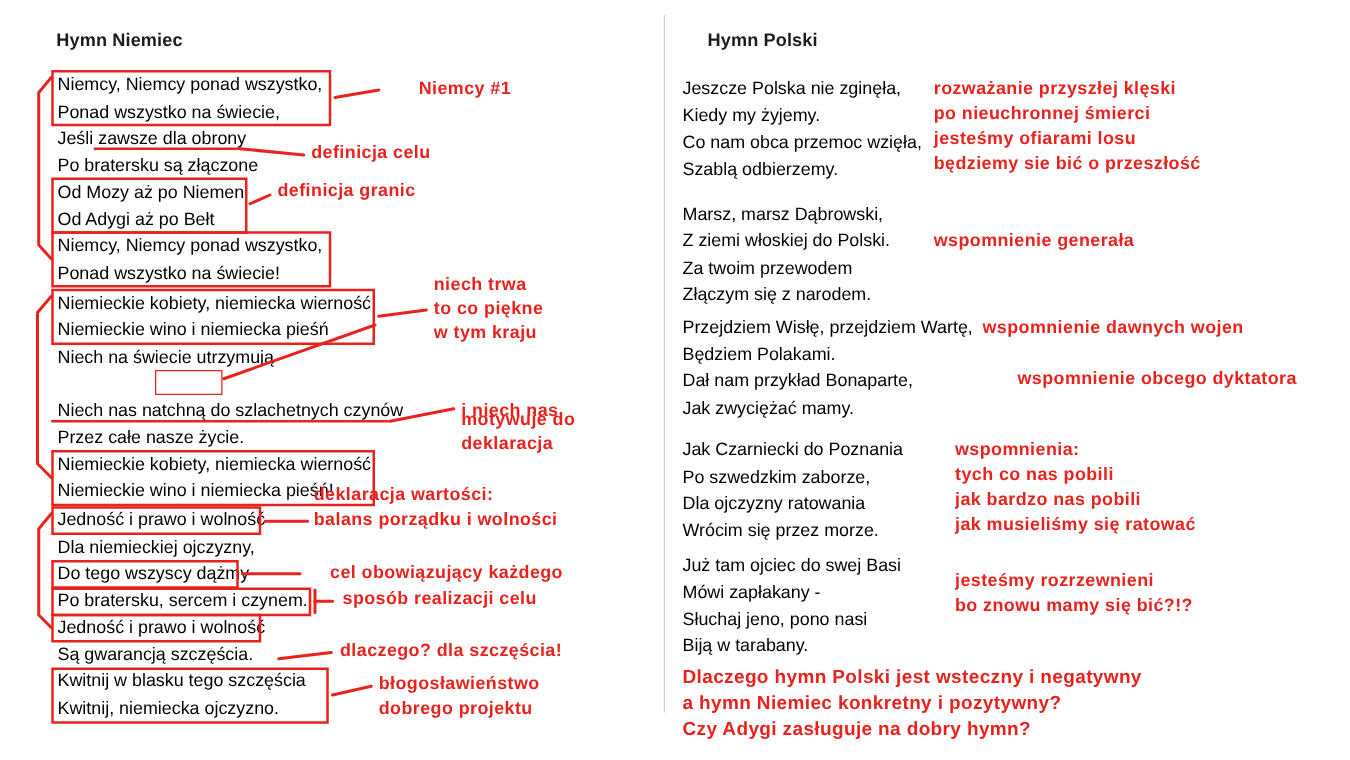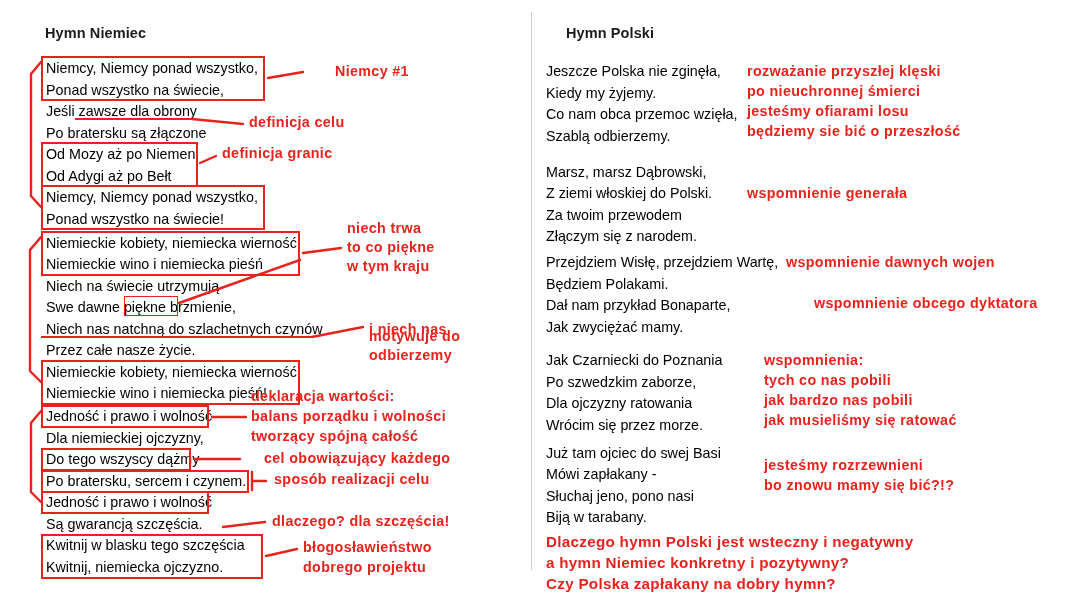--- a/index.html
+++ b/index.html
@@ -112,21 +112,20 @@
   <div class="lyric left" style="top:104px">Jeśli zawsze dla obrony</div>
   <div class="lyric left" style="top:126px">Po bratersku są złączone</div>
   <div class="lyric left" style="top:147px">Od Mozy aż po Niemen</div>
   <div class="lyric left" style="top:169px">Od Adygi aż po Bełt</div>
   <div class="lyric left" style="top:190px">Niemcy, Niemcy ponad wszystko,</div>
   <div class="lyric left" style="top:212px">Ponad wszystko na świecie!</div>
 
   <div class="lyric left" style="top:236px">Niemieckie kobiety, niemiecka wierność</div>
   <div class="lyric left" style="top:257px">Niemieckie wino i niemiecka pieśń</div>
   <div class="lyric left" style="top:279px">Niech na świecie utrzymują</div>
-  <div class="lyric left" style="top:300px">Swe dawne piękne brzmienie,</div>
   <div class="lyric left" style="top:322px">Niech nas natchną do szlachetnych czynów</div>
   <div class="lyric left" style="top:343px">Przez całe nasze życie.</div>
   <div class="lyric left" style="top:365px">Niemieckie kobiety, niemiecka wierność</div>
   <div class="lyric left" style="top:386px">Niemieckie wino i niemiecka pieśń!</div>
 
   <div class="lyric left" style="top:409px">Jedność i prawo i wolność</div>
   <div class="lyric left" style="top:431px">Dla niemieckiej ojczyzny,</div>
   <div class="lyric left" style="top:452px">Do tego wszyscy dążmy</div>
   <div class="lyric left" style="top:474px">Po bratersku, sercem i czynem.</div>
   <div class="lyric left" style="top:495px">Jedność i prawo i wolność</div>
@@ -213,25 +212,24 @@
   <div class="annot" style="left:291px; top:62px;margin-left:44px;">Niemcy #1</div>
   <div class="annot" style="left:249px; top:113px;">definicja celu</div>
   <div class="annot" style="left:222px; top:144px;">definicja granic</div>
 
   <div class="annot" style="left:347px; top:219px;">niech trwa</div>
   <div class="annot" style="left:347px; top:238px;">to co piękne</div>
   <div class="annot" style="left:347px; top:257px;">w tym kraju</div>
 
   <div class="annot" style="left:369px; top:308px;margin-top:12px;">i niech nas</div>
   <div class="annot" style="left:369px; top:327px;">motywuje do</div>
-  <div class="annot" style="left:369px; top:346px;">odbierzemy</div>
+  <div class="annot" style="left:369px; top:346px;">deklaracja</div>
 
   <div class="annot" style="left:251px; top:387px;">deklaracja wartości:</div>
   <div class="annot" style="left:251px; top:407px;">balans porządku i wolności</div>
-  <div class="annot" style="left:251px; top:427px;">tworzący spójną całość</div>
 
   <div class="annot" style="left:264px; top:449px;">cel obowiązujący każdego</div>
   <div class="annot" style="left:274px; top:470px;">sposób realizacji celu</div>
   <div class="annot" style="left:272px; top:512px;">dlaczego? dla szczęścia!</div>
 
   <div class="annot" style="left:303px; top:538px;">błogosławieństwo</div>
   <div class="annot" style="left:303px; top:558px;">dobrego projektu</div>
 
   <div class="annot" style="left:747px; top:62px;">rozważanie przyszłej klęski</div>
   <div class="annot" style="left:747px; top:82px;">po nieuchronnej śmierci</div>
@@ -245,15 +243,15 @@
   <div class="annot" style="left:764px; top:351px;">wspomnienia:</div>
   <div class="annot" style="left:764px; top:371px;">tych co nas pobili</div>
   <div class="annot" style="left:764px; top:391px;">jak bardzo nas pobili</div>
   <div class="annot" style="left:764px; top:411px;">jak musieliśmy się ratować</div>
 
   <div class="annot" style="left:764px; top:456px;">jesteśmy rozrzewnieni</div>
   <div class="annot" style="left:764px; top:476px;">bo znowu mamy się bić?!?</div>
 
   <div class="annot big" style="left:546px; top:531px;">Dlaczego hymn Polski jest wsteczny i negatywny</div>
   <div class="annot big" style="left:546px; top:552px;">a hymn Niemiec konkretny i pozytywny?</div>
-  <div class="annot big" style="left:546px; top:573px;">Czy Polska zapłakany na dobry hymn?</div>
+  <div class="annot big" style="left:546px; top:573px;">Czy Adygi zasługuje na dobry hymn?</div>
 
 </div>
 
 </body></html>

